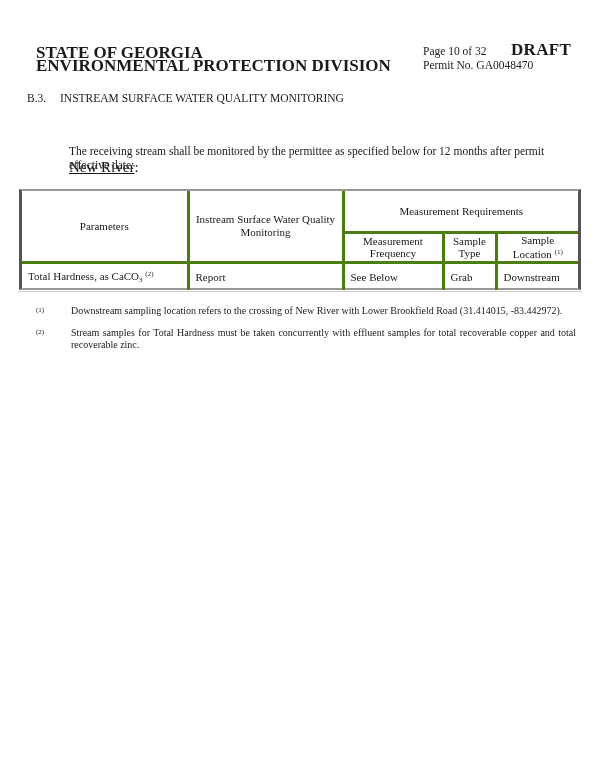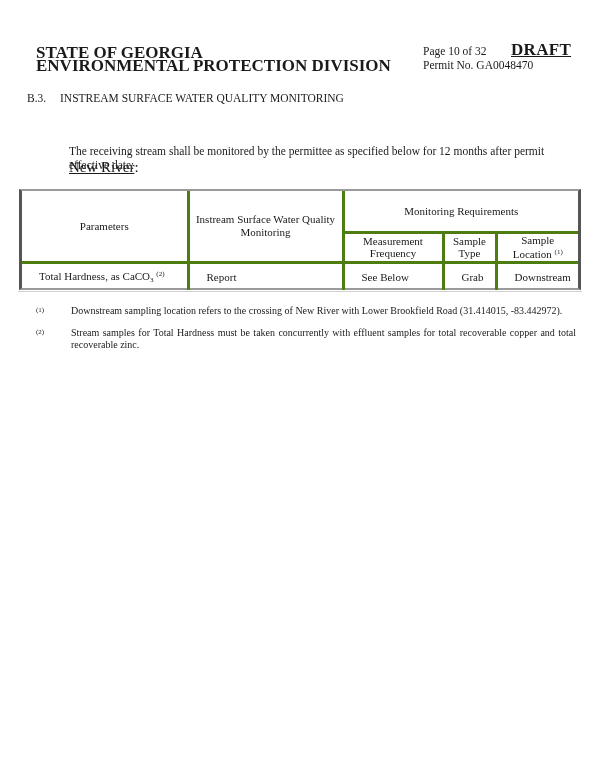--- a/index.html
+++ b/index.html
@@ -13,21 +13,21 @@
   .hdr-left {
     position: absolute; left: 36px; top: 46px;
     font-size: 17px; line-height: 13px; font-weight: bold;
   }
   .hdr-right {
     position: absolute; left: 423px; top: 44px;
     font-size: 11.5px; line-height: 14px;
   }
   .draft {
     position: absolute; left: 511px; top: 40px;
-    font-size: 17px; font-weight: bold; letter-spacing: 0.3px; text-decoration: underline;
+    font-size: 17px; font-weight: bold; letter-spacing: 0.3px;
   }
   .section {
     position: absolute; left: 27px; top: 92px;
     font-size: 11.5px;
   }
   .section .num { display: inline-block; width: 33px; }
   .river {
     position: absolute; left: 69px; top: 123px;
     font-size: 15px;
     margin-top: 36px;
@@ -58,21 +58,21 @@
   table.mon td {
     border: 3px solid #4d7c0f;
     text-align: center;
     vertical-align: middle;
     padding: 0 4px;
   }
   table.mon tr.first td { border-top: none; }
   table.mon tr td:first-child { border-left: none; }
   table.mon tr td:last-child { border-right: none; }
   table.mon tr.last td { border-bottom: none; }
-  table.mon td.left { text-align: left; padding-left: 17px; }
+  table.mon td.left { text-align: left; padding-left: 6px; }
   table.mon .sup { font-size: 7px; vertical-align: 4px; }
   table.mon .sub { font-size: 7px; vertical-align: -2px; }
 
   .fn {
     position: absolute; font-size: 10px; line-height: 12px;
   }
   .fn .mark { position: absolute; left: 0; top: -1px; font-size: 7px; }
   .fn .body { position: absolute; left: 35px; }
   .fn1 { left: 36px; top: 305px; width: 540px; }
   .fn2 { left: 36px; top: 327px; width: 540px; }
@@ -112,21 +112,21 @@
     <col style="width:166px">
     <col style="width:155px">
     <col style="width:100px">
     <col style="width:53px">
     <col style="width:82px">
   </colgroup>
   <tbody>
       <tr class="first" style="height:41px">
     <td rowspan="2">Parameters</td>
     <td rowspan="2">Instream Surface Water Quality Monitoring</td>
-    <td colspan="3">Monitoring Requirements</td>
+    <td colspan="3">Measurement Requirements</td>
   </tr>
   <tr style="height:28px">
     <td>Measurement Frequency</td>
     <td>Sample Type</td>
     <td><span>Sample Location</span> <span class="sup">(1)</span></td>
   </tr>
   <tr class="last" style="height:28px">
     <td class="left"><span>Total Hardness, as CaCO</span><span class="sub">3</span> <span class="sup">(2)</span></td>
     <td class="left">Report</td>
     <td class="left">See Below</td>

